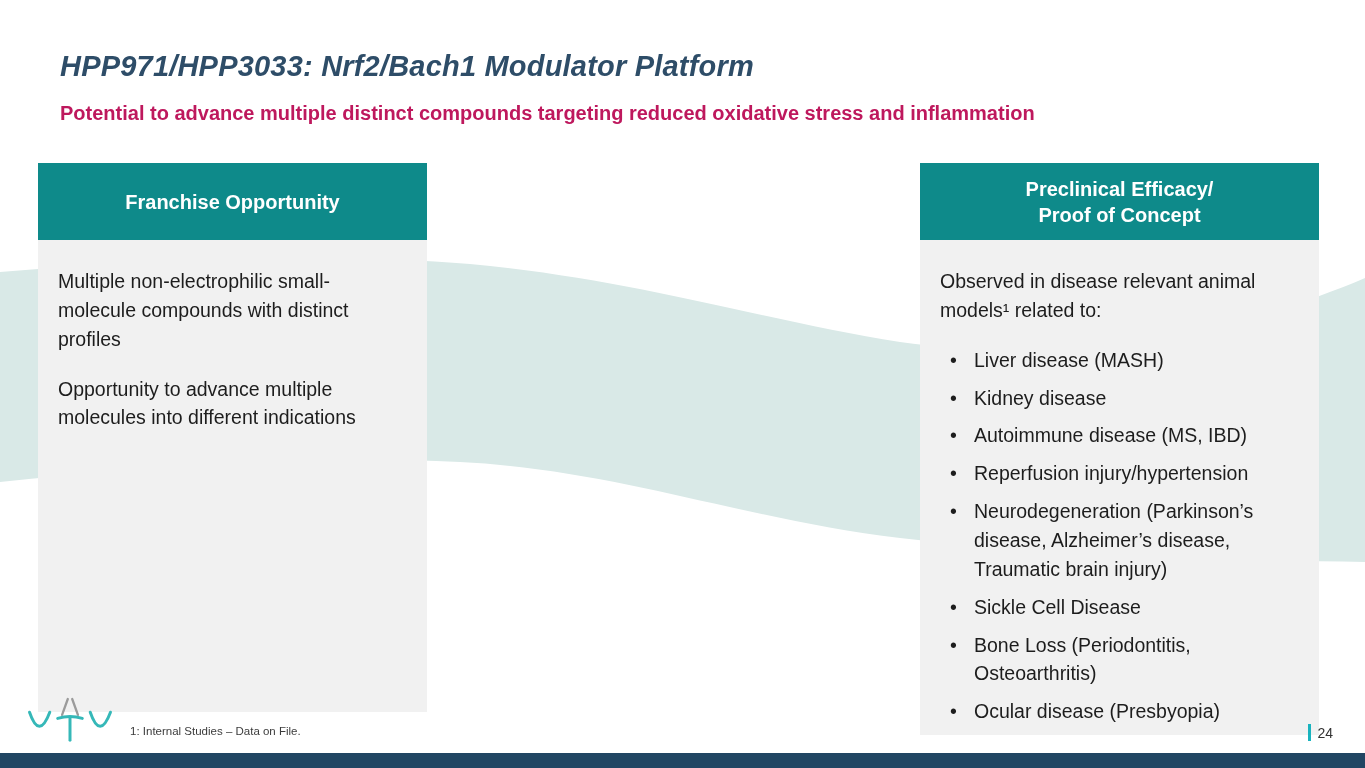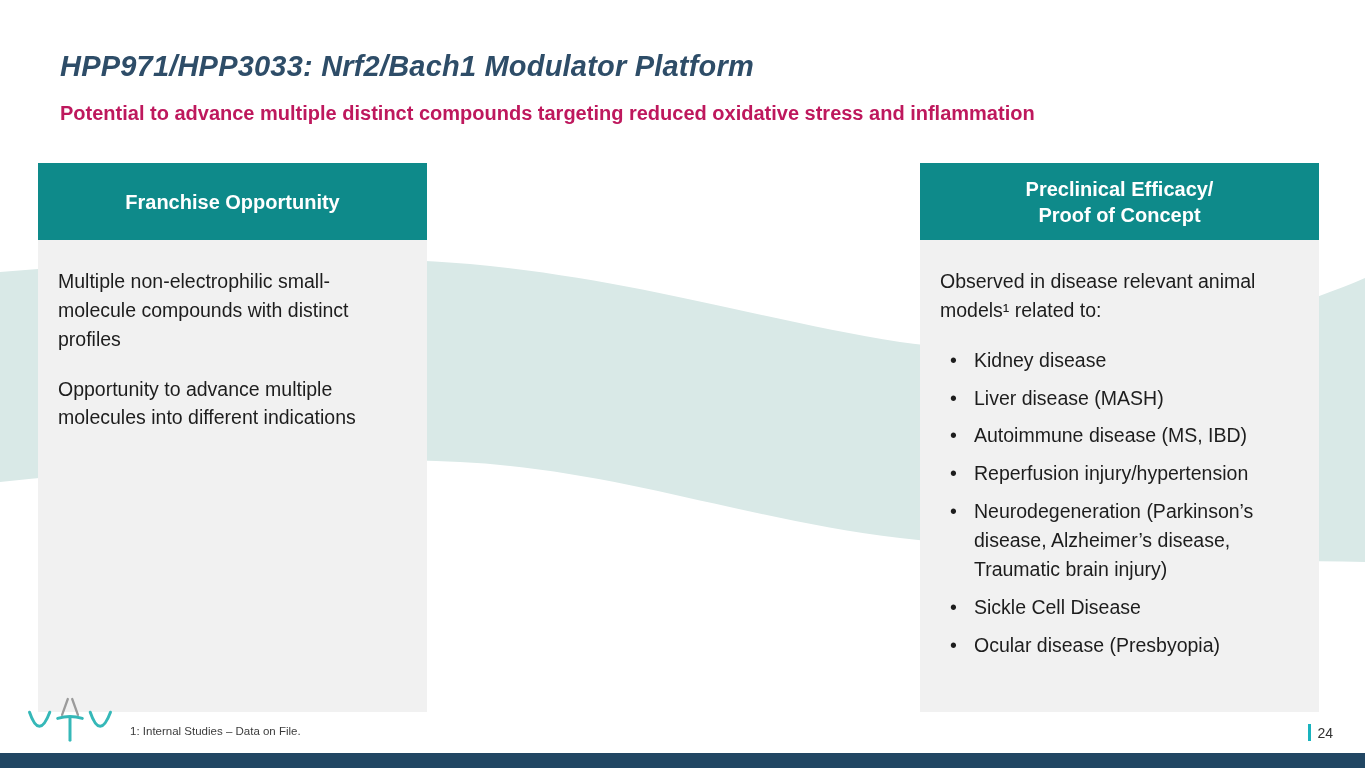--- a/index.html
+++ b/index.html
@@ -94,26 +94,27 @@
     </div>
   </div>
 
 
   <div class="card card-3">
     <div class="card-header">Preclinical Efficacy/
 Proof of Concept</div>
     <div class="card-body">
       <p>Observed in disease relevant animal models¹ related to:</p>
       <ul class="bullet-list">
+        <li>Liver disease (MASH)</li>
         <li>Kidney disease</li>
-        <li>Liver disease (MASH)</li>
         <li>Autoimmune disease (MS, IBD)</li>
         <li>Reperfusion injury/hypertension</li>
         <li>Neurodegeneration (Parkinson’s disease, Alzheimer’s disease, Traumatic brain injury)</li>
         <li>Sickle Cell Disease</li>
+        <li>Bone Loss (Periodontitis, Osteoarthritis)</li>
         <li>Ocular disease (Presbyopia)</li>
       </ul>
     </div>
   </div>
 
   <svg class="footer-logo" width="88" height="54" viewBox="0 0 100 60" xmlns="http://www.w3.org/2000/svg" aria-hidden="true">
 
     <path d="M4,20 Q15,52 27,20" fill="none" stroke="#35B8B8" stroke-width="3.4" stroke-linecap="round"></path>
 
     <path d="M47.5,5 L41,23" fill="none" stroke="#9B9B9B" stroke-width="2.6" stroke-linecap="round"></path>

